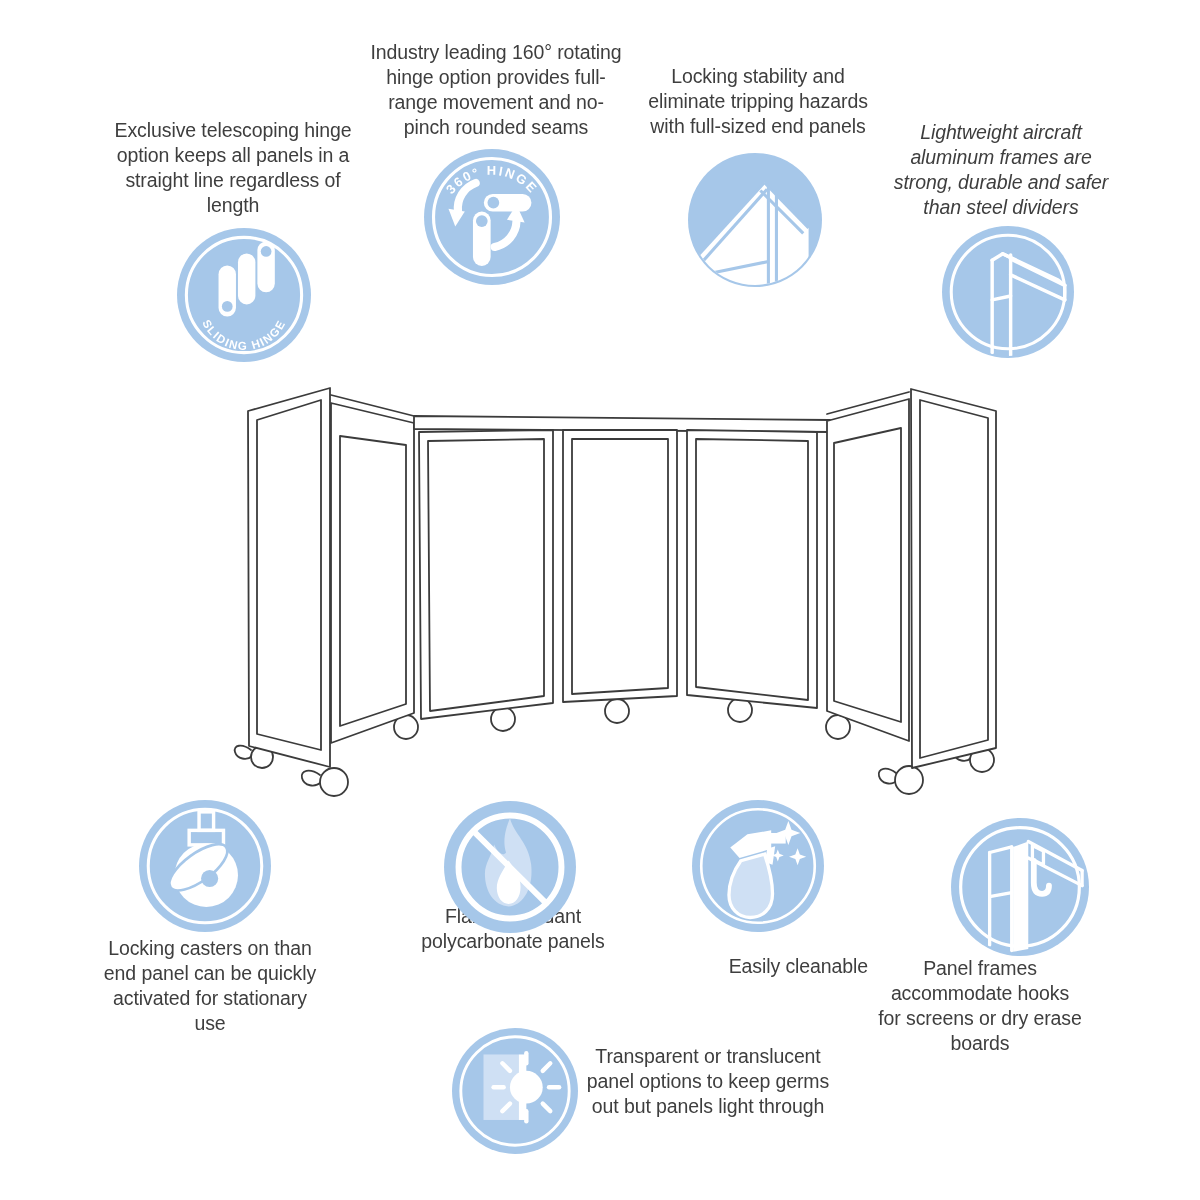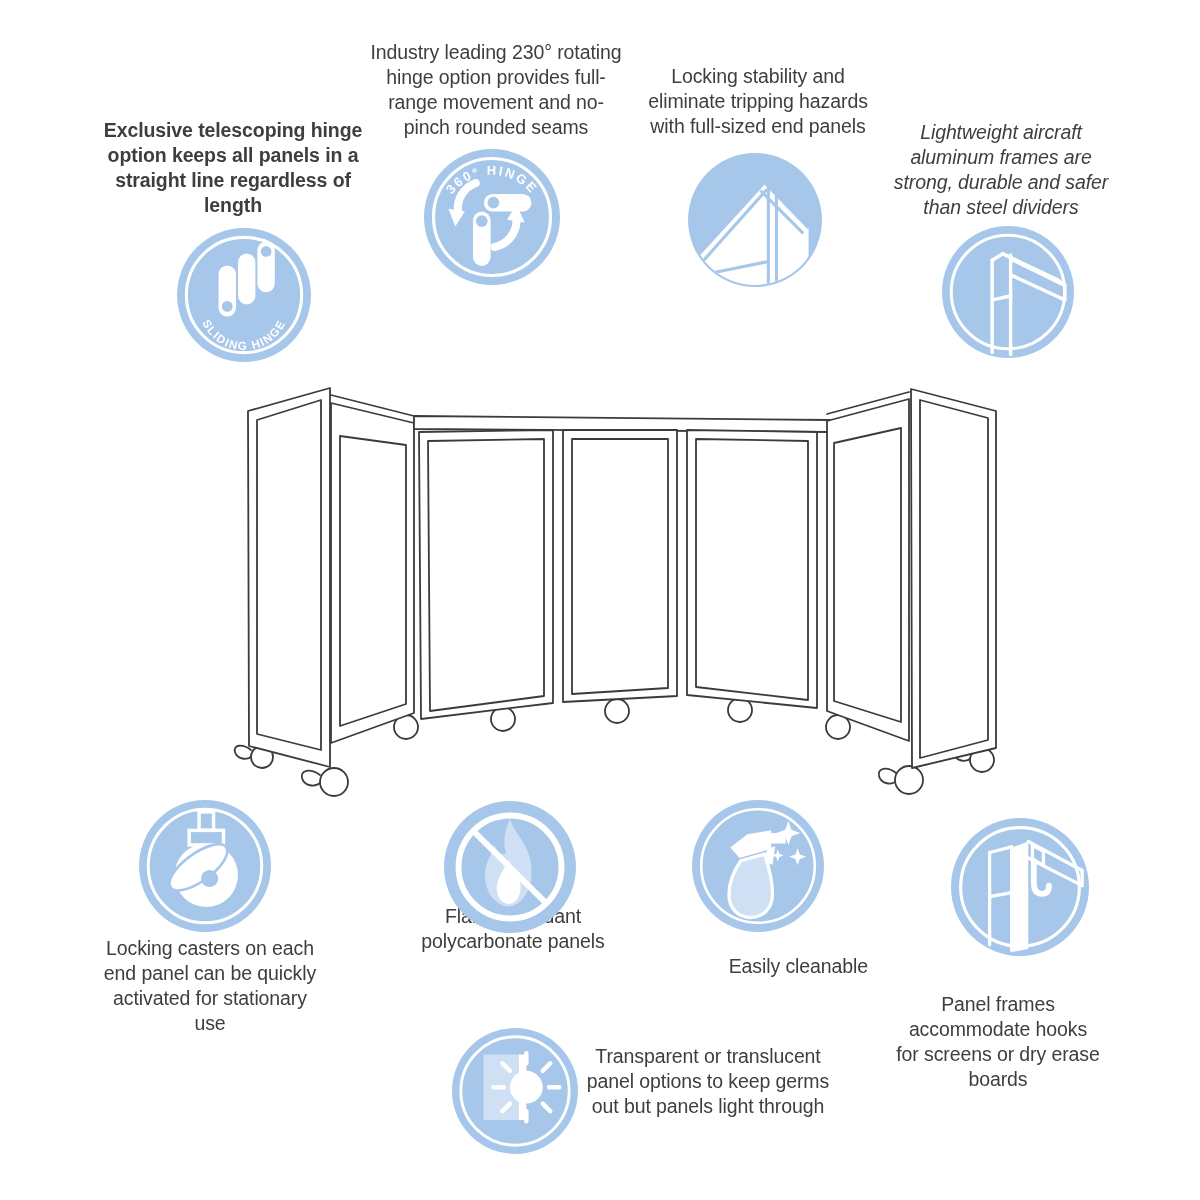--- a/index.html
+++ b/index.html
@@ -73,21 +73,21 @@
       </g>
 
       <g>
         <path d="M911,389 L996,411 L996,748 L912,768 Z"></path>
         <path d="M920,400 L988,418 L988,740 L920,758 Z"></path>
       </g>
     </g>
   </svg>
 
   <section>
-    <div class="feature-text" style="left:93px; top:118px; width:280px;font-weight:bold;">Exclusive telescoping hinge
+    <div class="feature-text" style="left:93px; top:118px; width:280px;">Exclusive telescoping hinge
 option keeps all panels in a
 straight line regardless of
 length</div>
     <div class="badge" style="left:177px; top:228px; width:134px; height:134px;">
       <svg viewBox="0 0 100 100">
         <circle cx="50" cy="50" r="50" fill="#a6c7e9"></circle>
         <circle cx="50" cy="50" r="43" fill="none" stroke="#ffffff" stroke-width="2.3"></circle>
         <rect x="31" y="28" width="13" height="38" rx="6.5" fill="#ffffff"></rect>
         <circle cx="37.5" cy="58.5" r="4" fill="#a6c7e9"></circle>
         <rect x="45.5" y="19" width="13" height="38" rx="6.5" fill="#ffffff"></rect>
@@ -95,21 +95,21 @@
         <circle cx="66.5" cy="17.5" r="4" fill="#a6c7e9"></circle>
         <path id="arc-sliding" d="M 16,57 A 34,34 0 0 0 84,57" fill="none"></path>
         <text class="badge-text" font-size="8.6" letter-spacing="1.1">
           <textPath href="#arc-sliding" startOffset="50%" text-anchor="middle">SLIDING HINGE</textPath>
         </text>
       </svg>
     </div>
   </section>
 
   <section>
-    <div class="feature-text" style="left:346px; top:40px; width:300px;">Industry leading 230° rotating
+    <div class="feature-text" style="left:346px; top:40px; width:300px;">Industry leading 160° rotating
 hinge option provides full-
 range movement and no-
 pinch rounded seams</div>
     <div class="badge" style="left:424px; top:149px; width:136px; height:136px;">
       <svg viewBox="0 0 100 100">
         <circle cx="50" cy="50" r="50" fill="#a6c7e9"></circle>
         <circle cx="50" cy="50" r="43" fill="none" stroke="#ffffff" stroke-width="2.3"></circle>
         <rect x="44" y="33" width="35" height="13" rx="6.5" fill="#ffffff"></rect>
         <circle cx="51" cy="39.5" r="4.3" fill="#a6c7e9"></circle>
         <rect x="36" y="46" width="13" height="40" rx="6.5" fill="#ffffff"></rect>
@@ -176,21 +176,21 @@
           <path d="M52,25 L93,45"></path>
           <path d="M52,37 L93,56"></path>
           <path d="M93,45 L93,56"></path>
           <path d="M46,21 L88,41 L93,45"></path>
         </g>
       </svg>
     </div>
   </section>
 
   <section>
-    <div class="feature-text" style="left:70px; top:936px; width:280px;">Locking casters on each
+    <div class="feature-text" style="left:70px; top:936px; width:280px;">Locking casters on than
 end panel can be quickly
 activated for stationary
 use</div>
     <div class="badge" style="left:139px; top:800px; width:132px; height:132px;">
       <svg viewBox="0 0 100 100">
         <circle cx="50" cy="50" r="50" fill="#a6c7e9"></circle>
         <circle cx="50" cy="50" r="43" fill="none" stroke="#ffffff" stroke-width="2.3"></circle>
         <rect x="45.5" y="9" width="11" height="14" fill="none" stroke="#ffffff" stroke-width="2.6"></rect>
         <rect x="38" y="23" width="26" height="11" fill="none" stroke="#ffffff" stroke-width="2.6"></rect>
         <circle cx="51" cy="57" r="24" fill="#ffffff"></circle>
@@ -225,21 +225,21 @@
         <path d="M57,37 L63,35 L61,49 L55,47 Z" fill="#ffffff"></path>
         <path d="M37,46 L55,41 C59,53 61,62 61,71 C61,83 53,89 44,89 C35,89 28,82 28,72 C28,62 32,53 37,46 Z" fill="#cfe0f4" stroke="#ffffff" stroke-width="2.5"></path>
         <path d="M73,16 L75.4,22.6 L82,25 L75.4,27.4 L73,34 L70.6,27.4 L64,25 L70.6,22.6 Z" fill="#ffffff"></path>
         <path d="M65,37.5 L66.2,40.8 L69.5,42 L66.2,43.2 L65,46.5 L63.8,43.2 L60.5,42 L63.8,40.8 Z" fill="#ffffff"></path>
         <path d="M80,36.5 L81.7,41.3 L86.5,43 L81.7,44.7 L80,49.5 L78.3,44.7 L73.5,43 L78.3,41.3 Z" fill="#ffffff"></path>
       </svg>
     </div>
   </section>
 
   <section>
-    <div class="feature-text" style="left:858px; top:956px; width:280px;margin-top:36px;">Panel frames
+    <div class="feature-text" style="left:840px; top:956px; width:280px;">Panel frames
 accommodate hooks
 for screens or dry erase
 boards</div>
     <div class="badge" style="left:951px; top:818px; width:138px; height:138px;">
       <svg viewBox="0 0 100 100">
         <defs>
             <clipPath id="clip-hook">
               <circle cx="50" cy="50" r="48.5"></circle>
             </clipPath>
           </defs>

